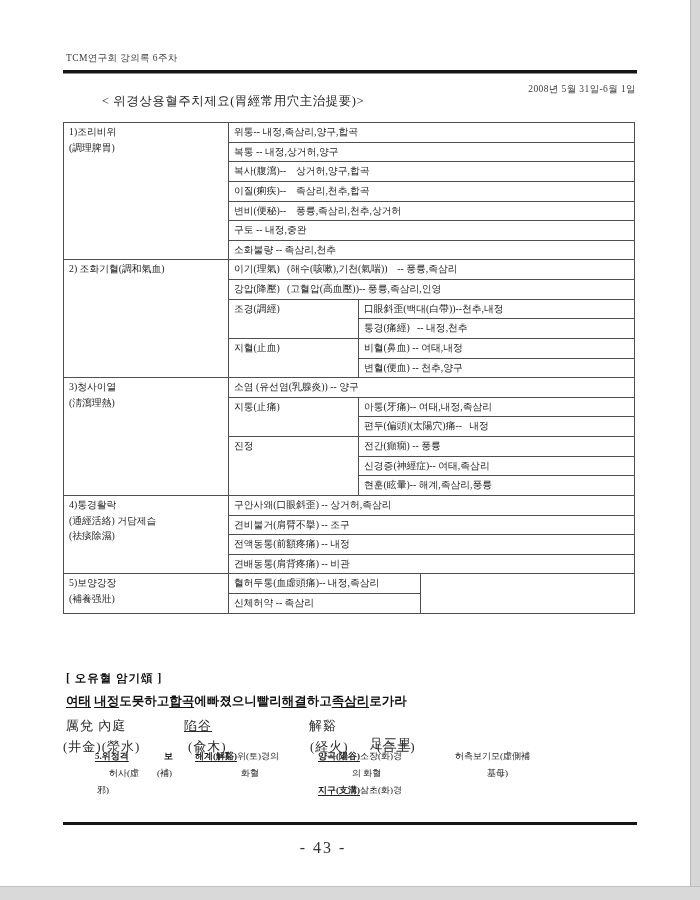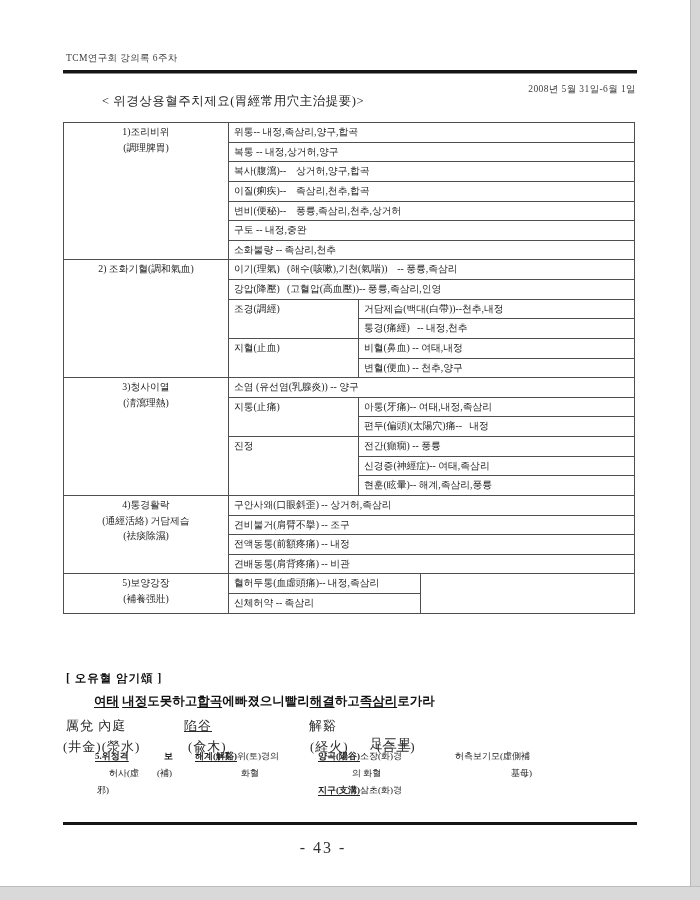--- a/index.html
+++ b/index.html
@@ -13,27 +13,27 @@
   .scan-edge-bottom{position:absolute;left:0;top:886px;width:700px;height:14px;background:#d9d9d9;border-top:1px solid #bcbcbc;}
 
   .hdr-left{position:absolute;left:66px;top:52px;font-size:9.5px;color:#3c3c3c;letter-spacing:.4px;}
   .hdr-right{position:absolute;right:64px;top:52px;font-size:9.5px;color:#3c3c3c;letter-spacing:.4px;margin-top:31px;}
   .hdr-rule{position:absolute;left:63px;top:70px;width:574px;height:3px;background:#151515;box-shadow:0 1px 0 #8a8a8a;}
 
   .doc-title{position:absolute;left:66px;top:93px;font-size:12.5px;color:#1d1d1d;letter-spacing:.5px;margin-left:36px;}
 
   table.main{position:absolute;left:63px;top:122px;width:571px;height:492px;border-collapse:collapse;table-layout:fixed;}
   table.main td{border:1px solid #4f4f4f;padding:1px 5px 0 5px;vertical-align:top;font-size:9.8px;line-height:1.6;color:#1e1e1e;}
-  td.cat{line-height:1.95;text-align:center;}
+  td.cat{line-height:1.95;}
   .cl{display:block;white-space:pre;}
   .ct{white-space:pre;}
   td.empty-cell{background:#ffffff;}
 
   .mn-head{position:absolute;left:66px;top:671px;font-size:11.5px;font-weight:bold;letter-spacing:1px;color:#111;}
-  .mn-verse{position:absolute;left:66px;top:693px;font-size:12.5px;font-weight:bold;color:#111;margin-left:28px;}
+  .mn-verse{position:absolute;left:66px;top:693px;font-size:12.5px;font-weight:bold;color:#111;}
   .mn-verse span{white-space:pre;}
   .mn-verse .u{text-decoration:underline;text-underline-offset:2px;}
   .mn-hanja span, .mn-elem span{position:absolute;white-space:pre;font-size:13px;color:#2a2a2a;letter-spacing:1px;}
   .mn-hanja, .mn-elem{position:absolute;left:0;top:0;width:700px;height:0;}
 
   .note{position:absolute;left:0;top:0;width:700px;height:0;font-size:9px;color:#222;}
   .note .nl{position:absolute;white-space:pre;line-height:1.1;}
   .note .u{text-decoration:underline;text-underline-offset:2px;font-weight:bold;}
 
   .ft-rule{position:absolute;left:63px;top:822px;width:574px;height:3px;background:#151515;}
@@ -87,21 +87,21 @@
     <td class="cat" rowspan="6">
       <span class="cl">2) 조화기혈(調和氣血)</span>
     </td>
     <td colspan="3"><span class="ct">이기(理氣)   (해수(咳嗽),기천(氣喘))    -- 풍륭,족삼리</span></td>
   </tr>
   <tr>
         <td colspan="3"><span class="ct">강압(降壓)   (고혈압(高血壓))-- 풍륭,족삼리,인영</span></td>
       </tr>
   <tr>
     <td rowspan="2"><span class="ct">조경(調經)</span></td>
-    <td colspan="2"><span class="ct">거담제습(백대(白帶))--천추,내정</span></td>
+    <td colspan="2"><span class="ct">口眼斜歪(백대(白帶))--천추,내정</span></td>
   </tr>
   <tr>
         <td colspan="2"><span class="ct">통경(痛經)   -- 내정,천추</span></td>
       </tr>
   <tr>
     <td rowspan="2"><span class="ct">지혈(止血)</span></td>
     <td colspan="2"><span class="ct">비혈(鼻血) -- 여태,내정</span></td>
   </tr>
   <tr>
         <td colspan="2"><span class="ct">변혈(便血) -- 천추,양구</span></td>
@@ -192,20 +192,20 @@
   <span class="nl" style="left:157px;top:769px;">(補)</span>
 
   <span class="nl" style="left:195px;top:752px;"><span class="u">해계(解谿)</span><span>위(토)경의</span></span>
   <span class="nl" style="left:241px;top:769px;">화혈</span>
 
   <span class="nl" style="left:318px;top:752px;"><span class="u">양곡(陽谷)</span><span>소장(화)경</span></span>
   <span class="nl" style="left:352px;top:769px;">의 화혈</span>
   <span class="nl" style="left:318px;top:786px;"><span class="u">지구(支溝)</span><span>삼초(화)경</span></span>
 
   <span class="nl" style="left:455px;top:752px;">허측보기모(虛側補</span>
-  <span class="nl" style="left:511px;top:769px;text-align:right;">基母)</span>
+  <span class="nl" style="left:487px;top:769px;text-align:right;">基母)</span>
 </div>
 
 <div class="ft-rule"></div>
 <div class="page-num">- 43 -</div>
 
 <div class="scan-edge-right"></div>
 <div class="scan-edge-bottom"></div>
 
 </body></html>

